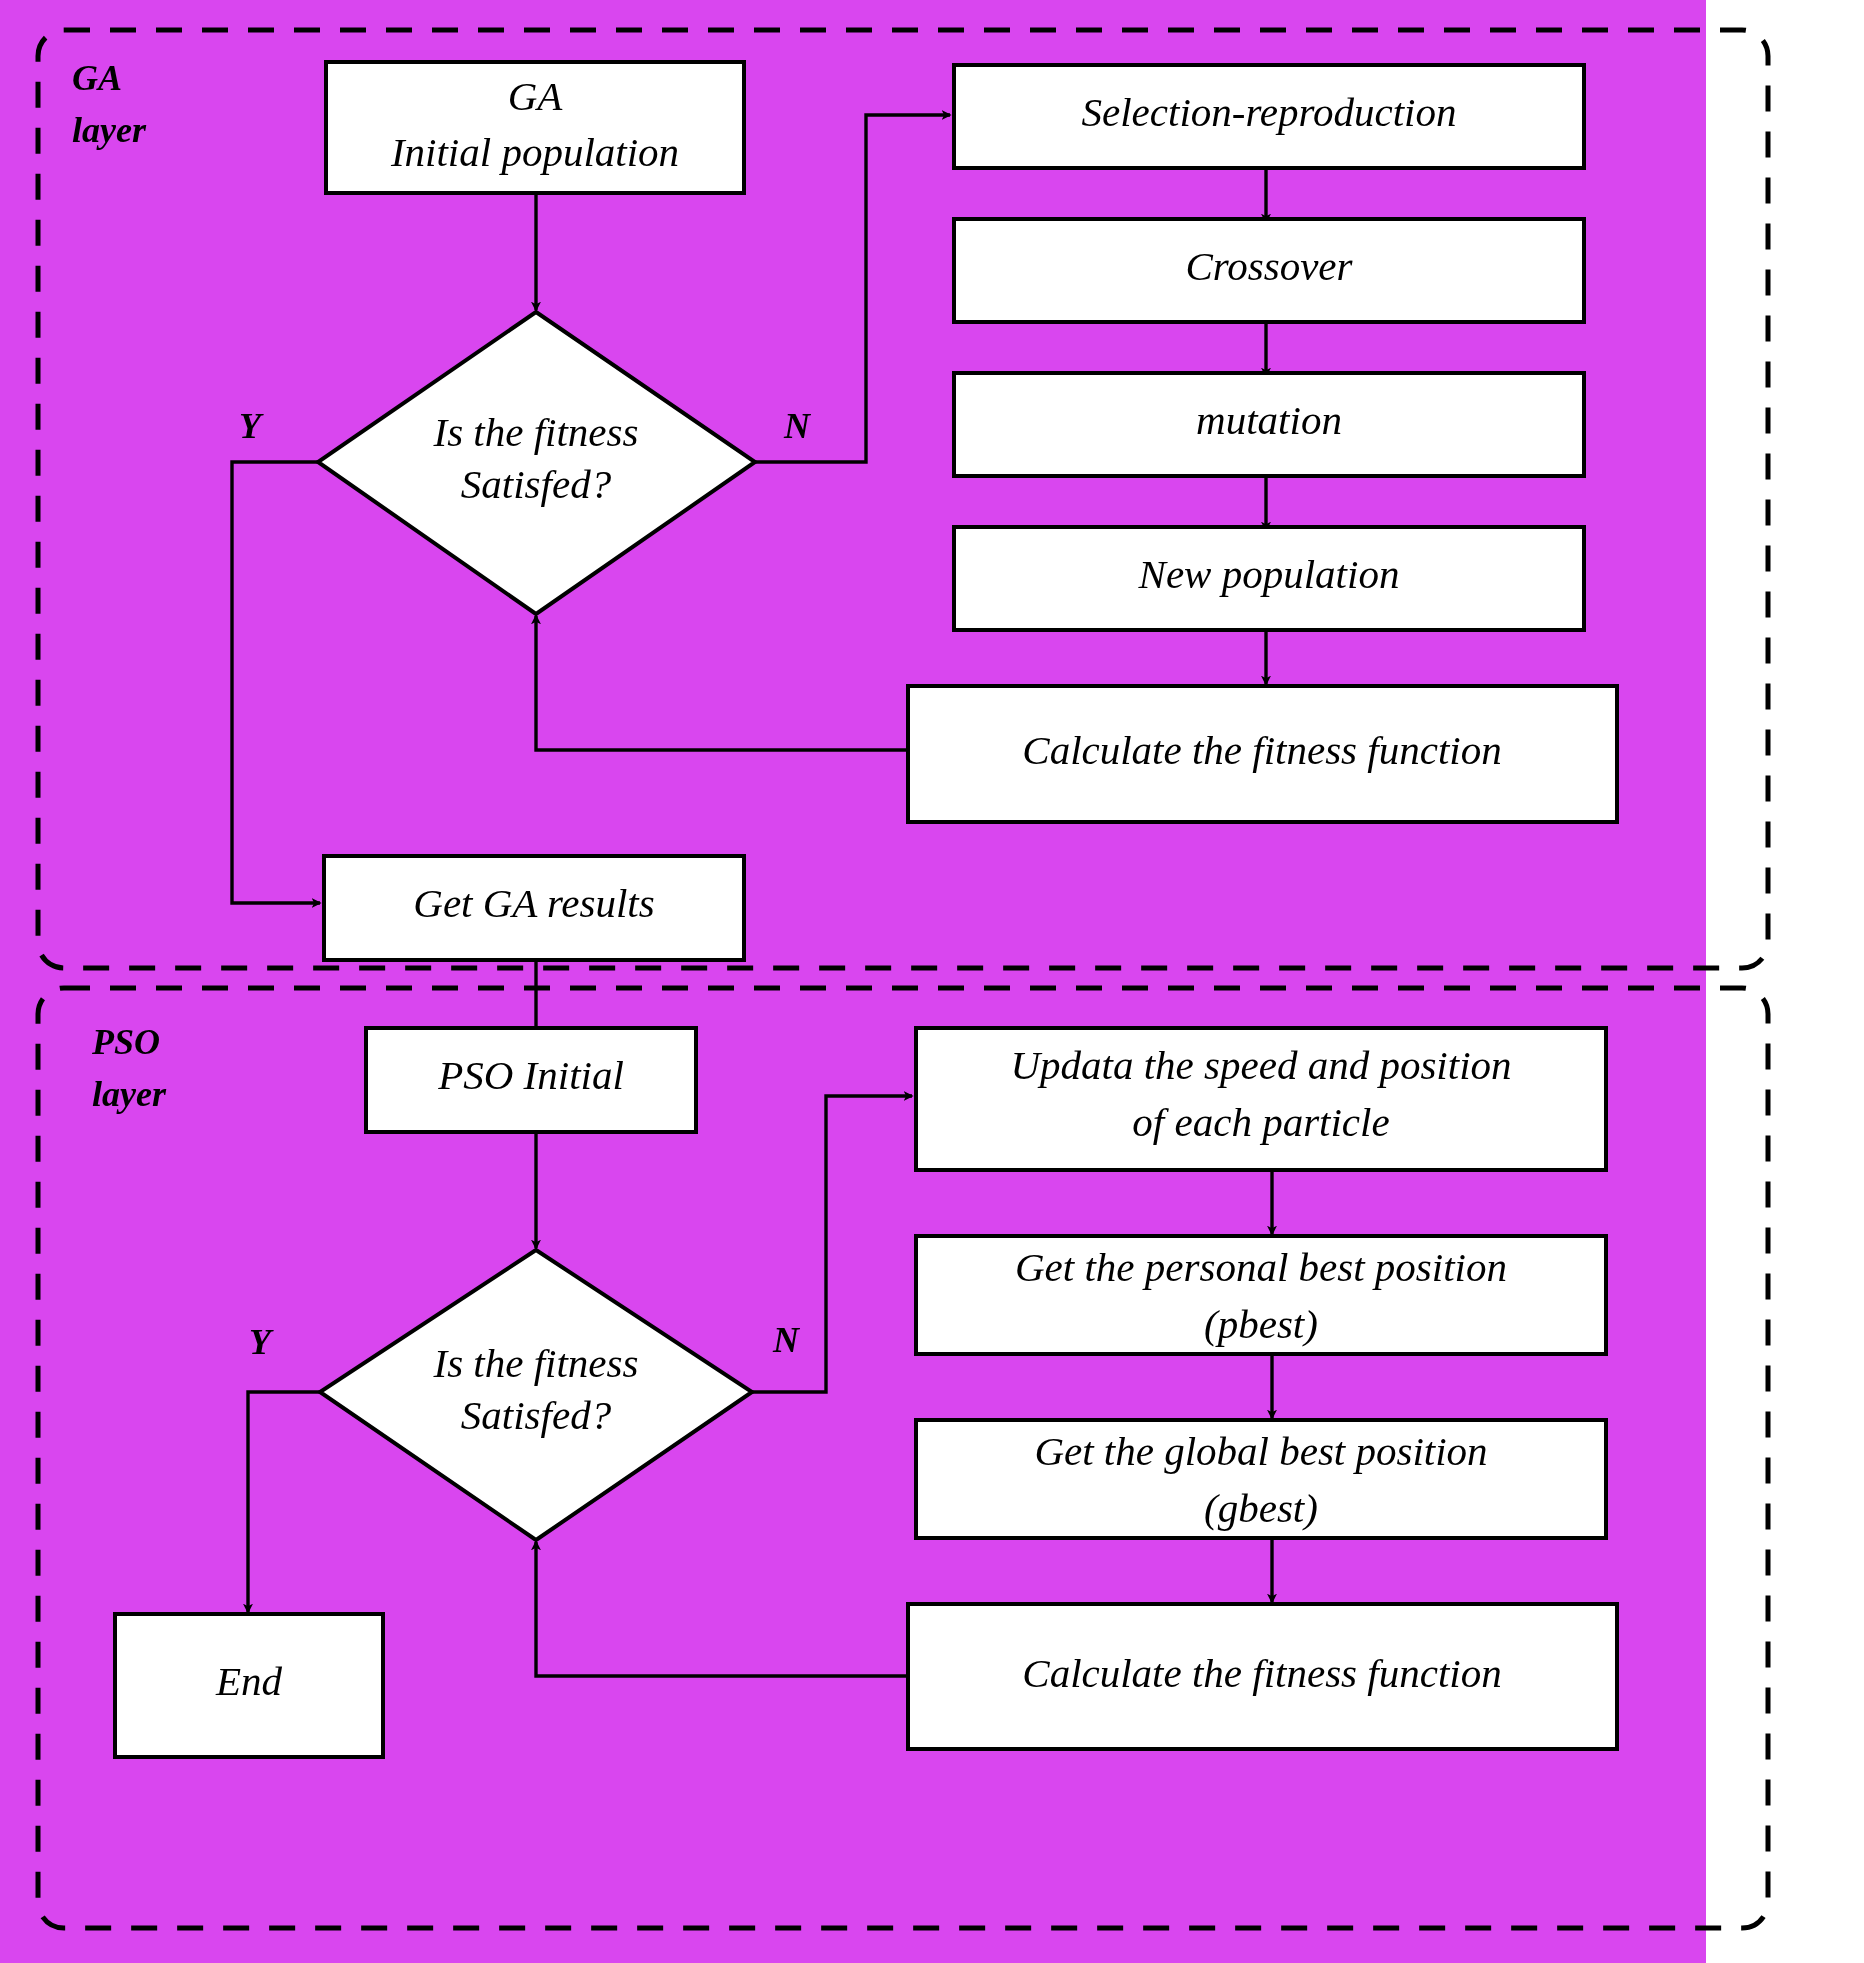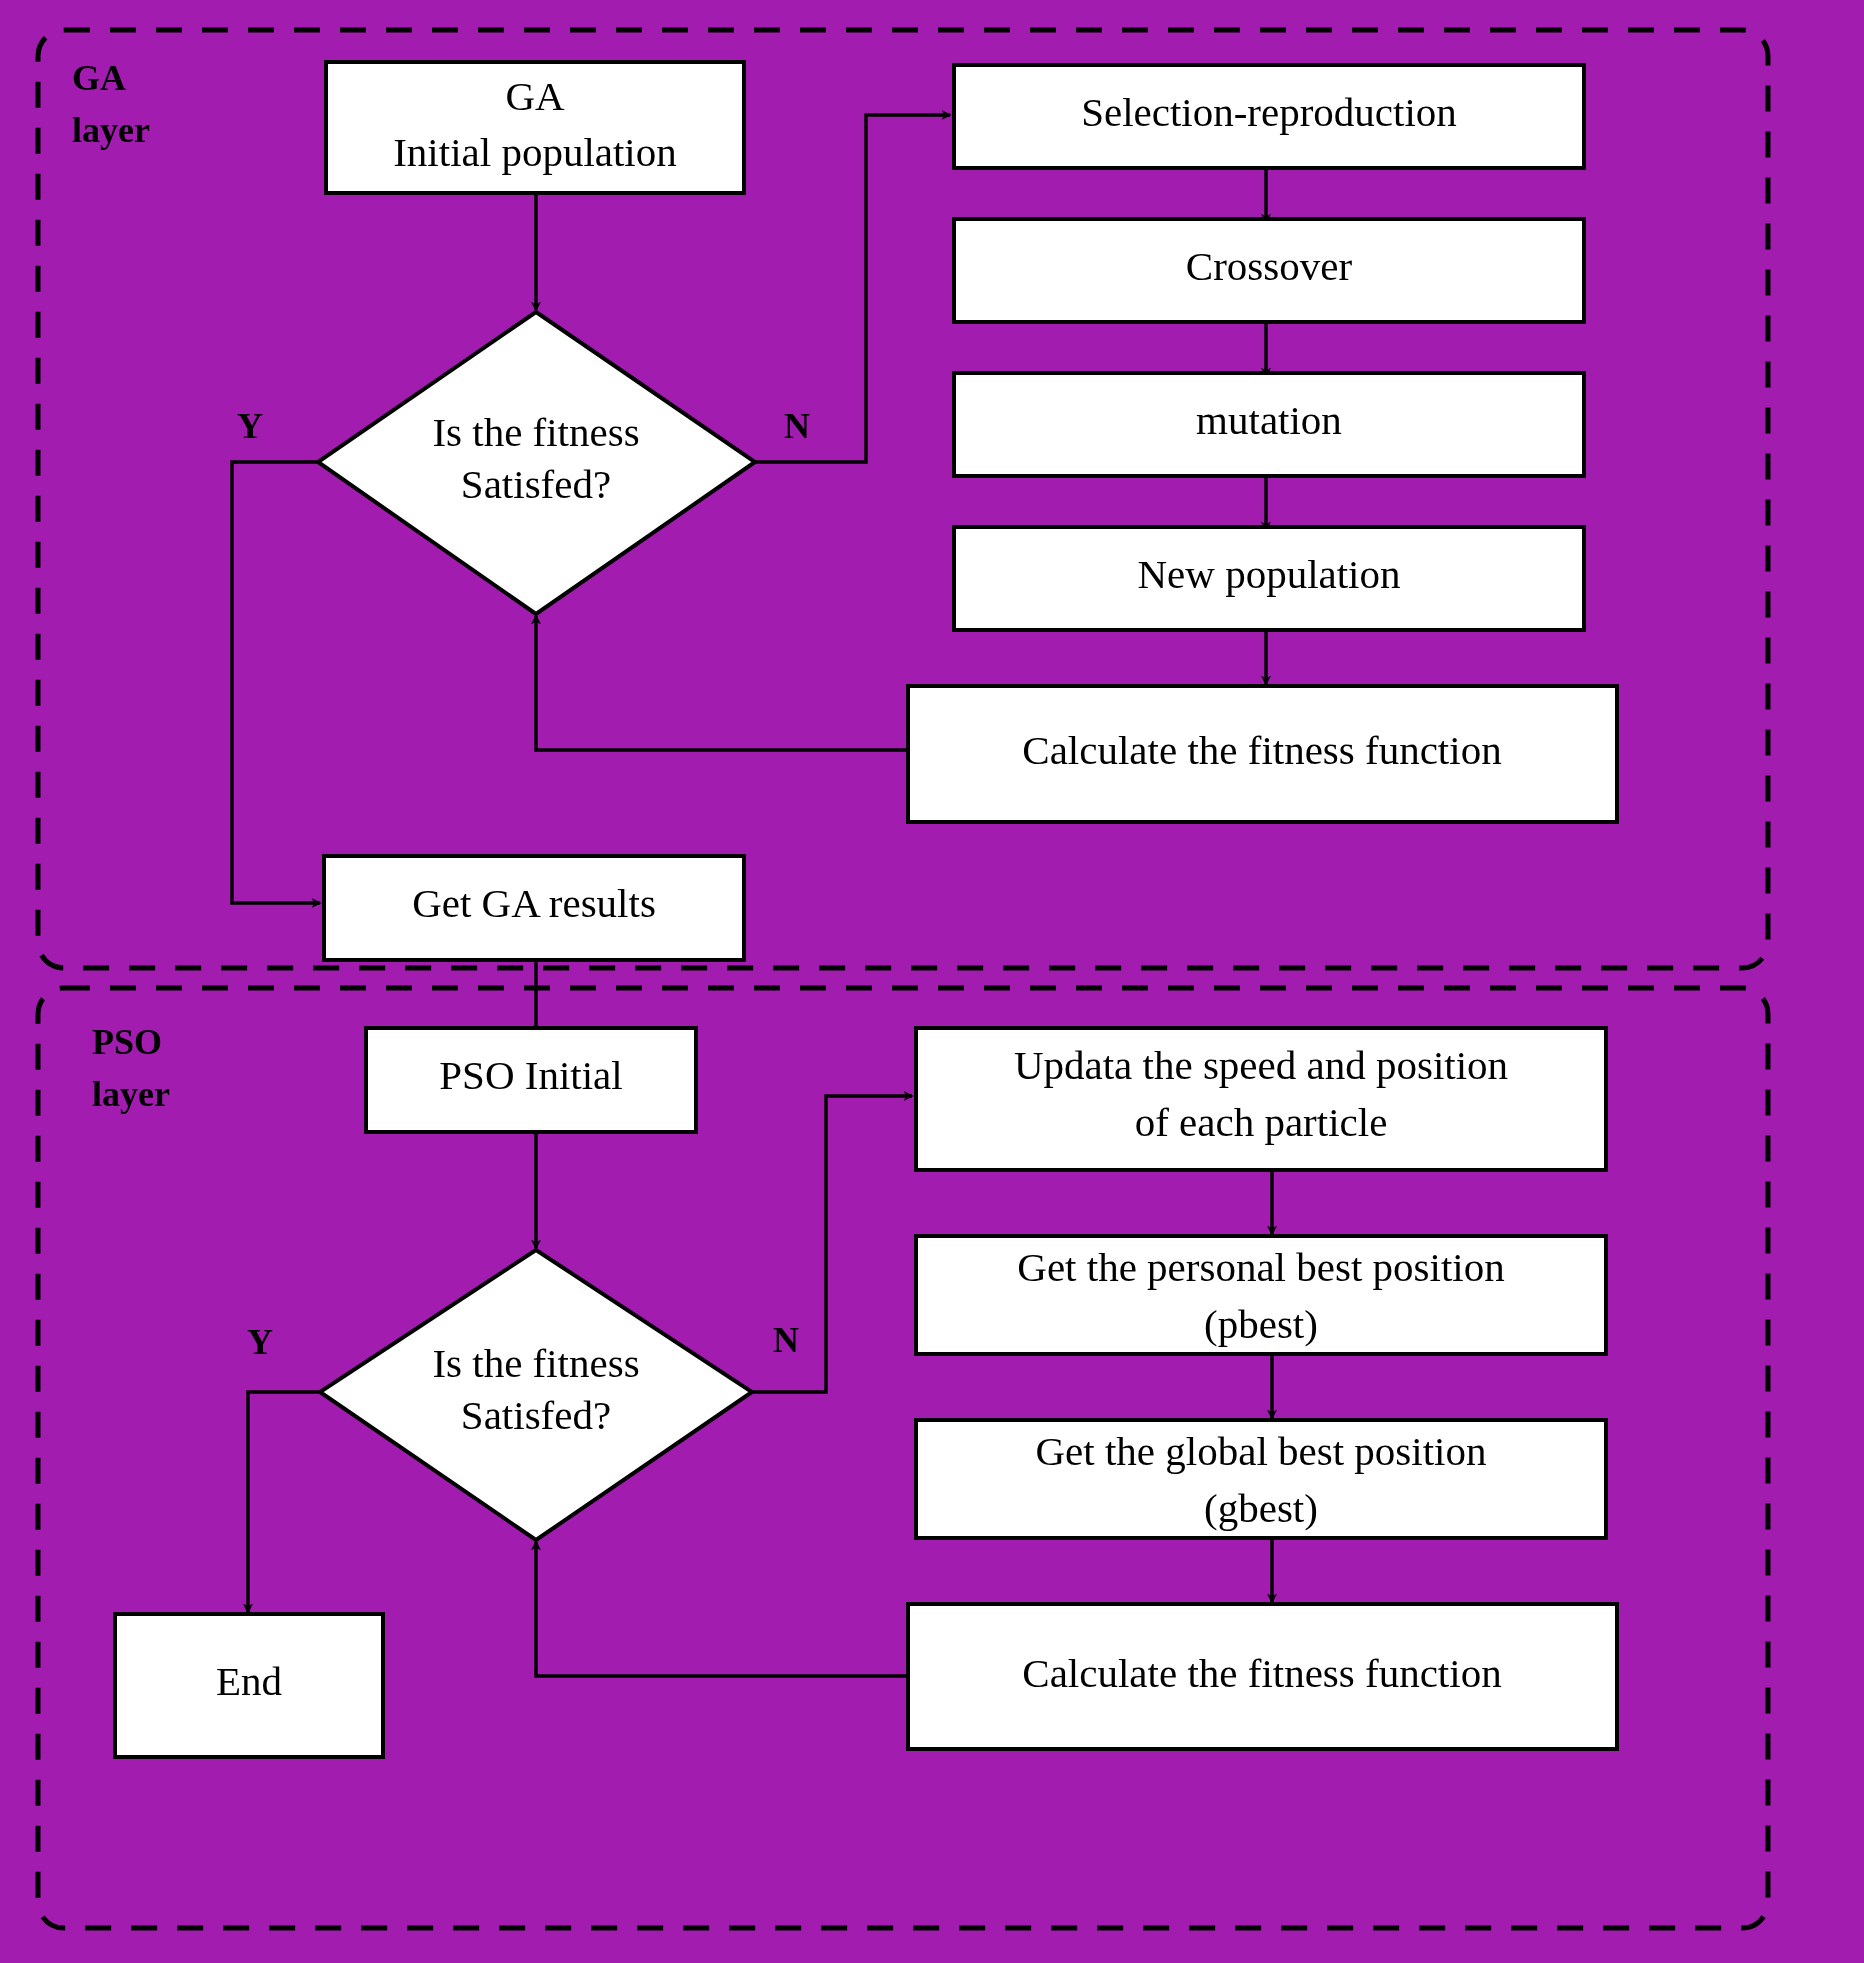--- a/index.html
+++ b/index.html
@@ -2,24 +2,25 @@
 <html><head>
 <meta charset="utf-8">
 <style>
   html, body {
     margin: 0;
     padding: 0;
     background: #ffffff;
   }
   #stage {
     position: relative;
-    width: 1864px;
+    width: 1706px;
     height: 1963px;
-    background: #a21caf;
+    background: #d946ef;
     font-family: "Liberation Serif", "DejaVu Serif", serif;
+    font-style: italic;
   }
   svg#flow {
     position: absolute;
     top: 0; left: 0;
     width: 1864px;
     height: 1963px;
     display: block;
   }
   .frame {
     fill: none;

